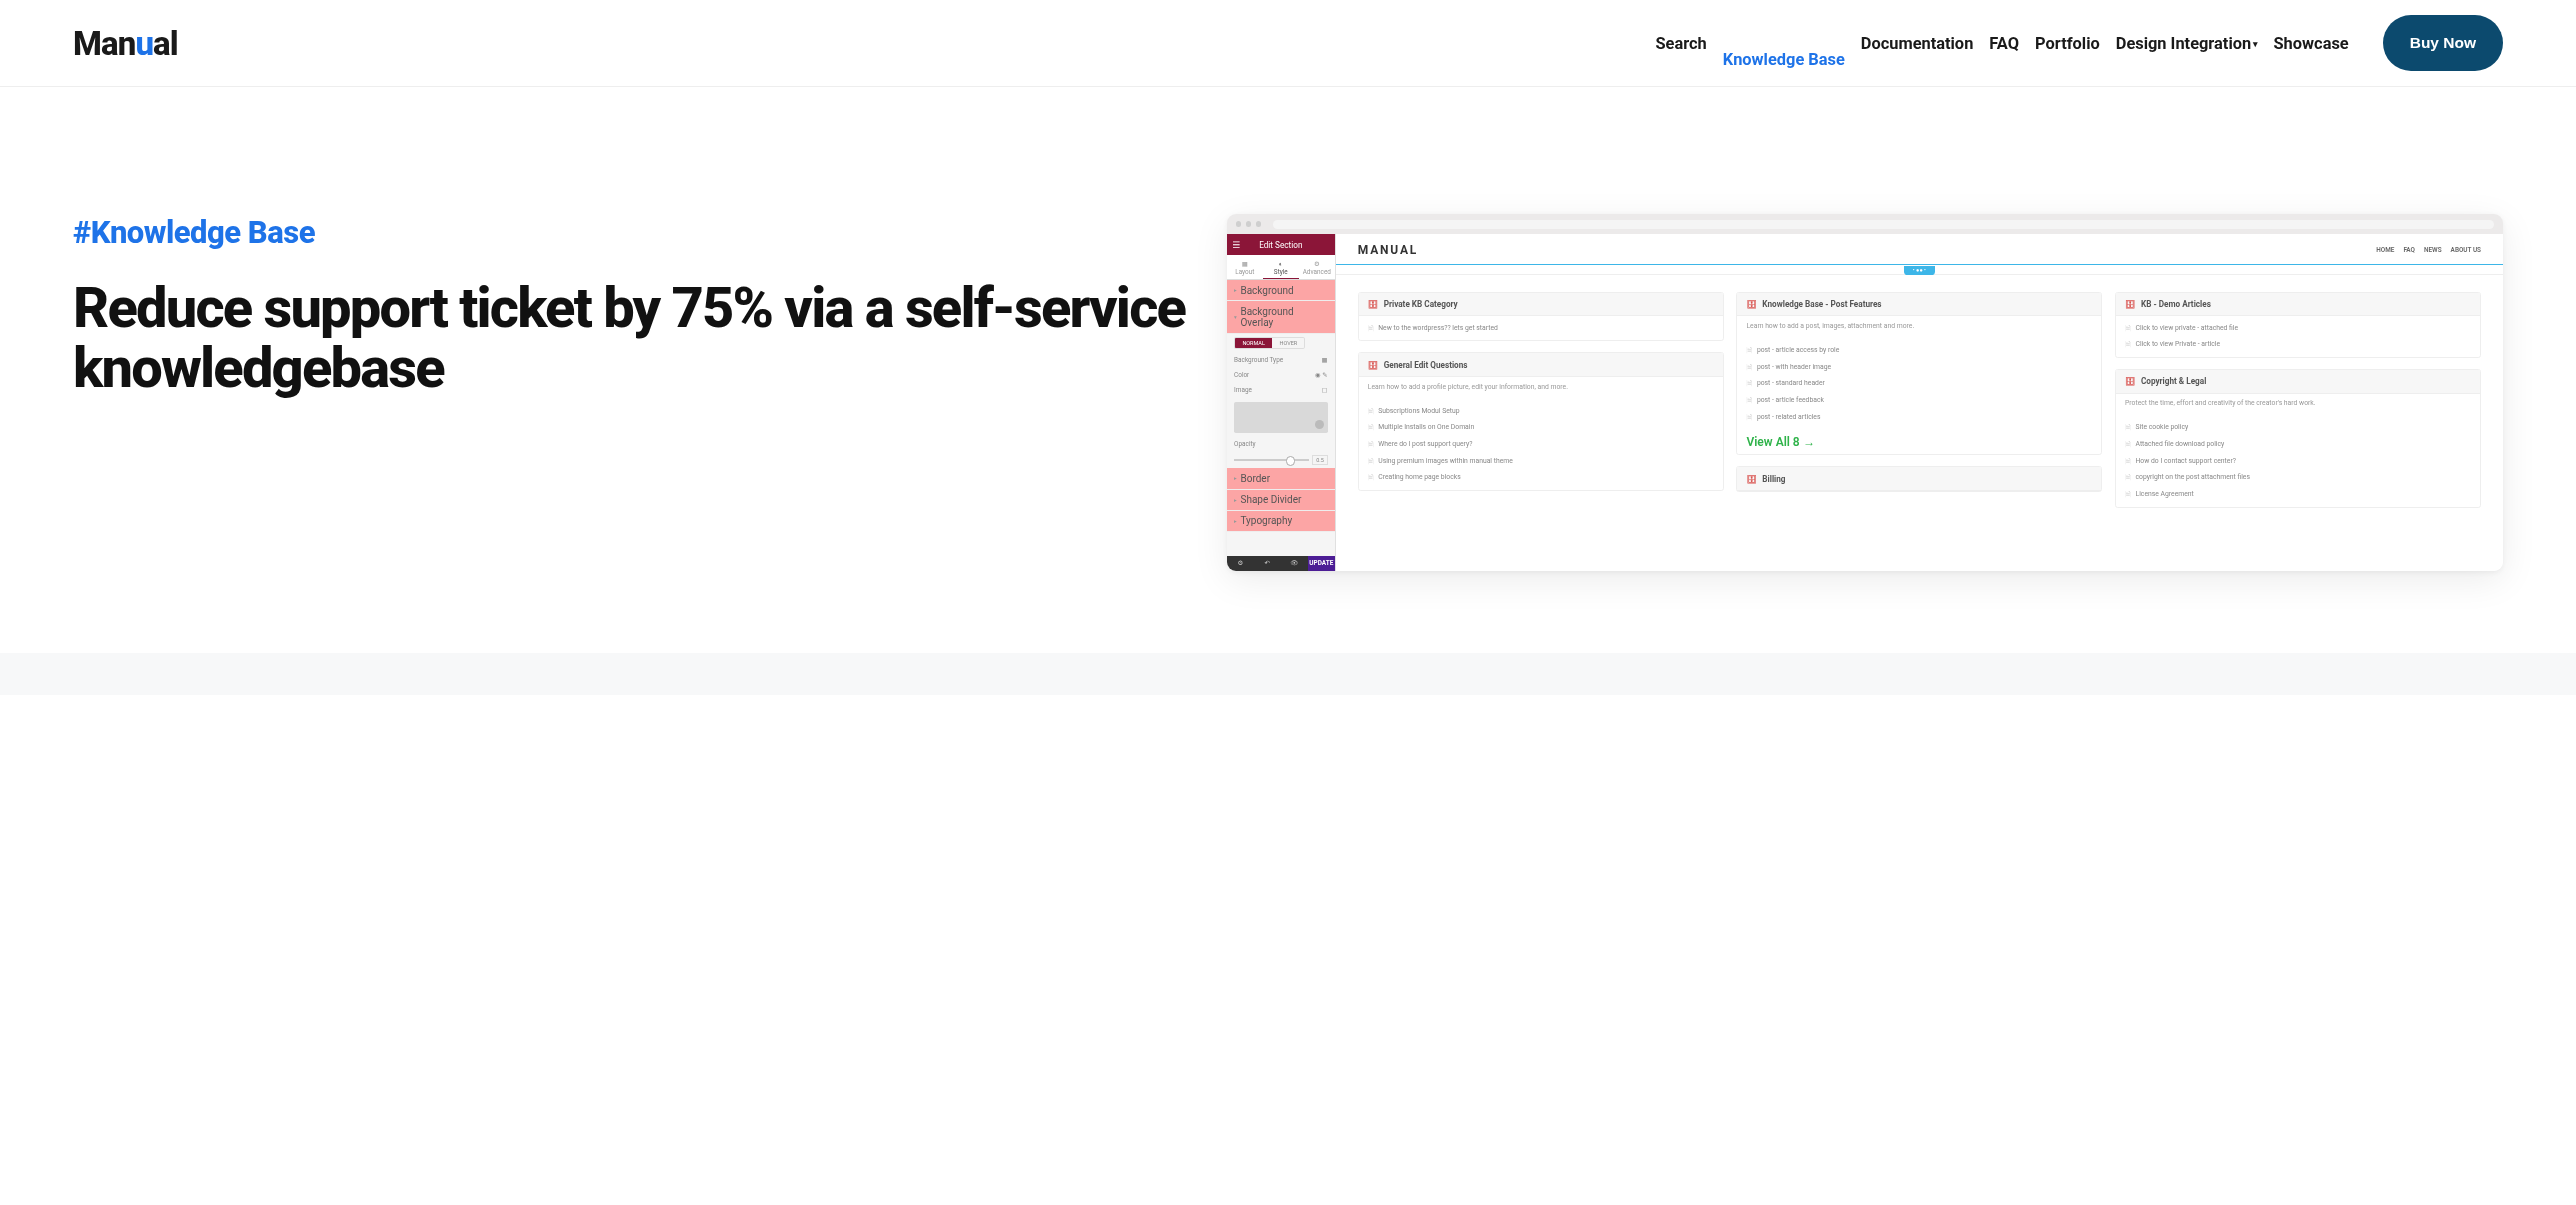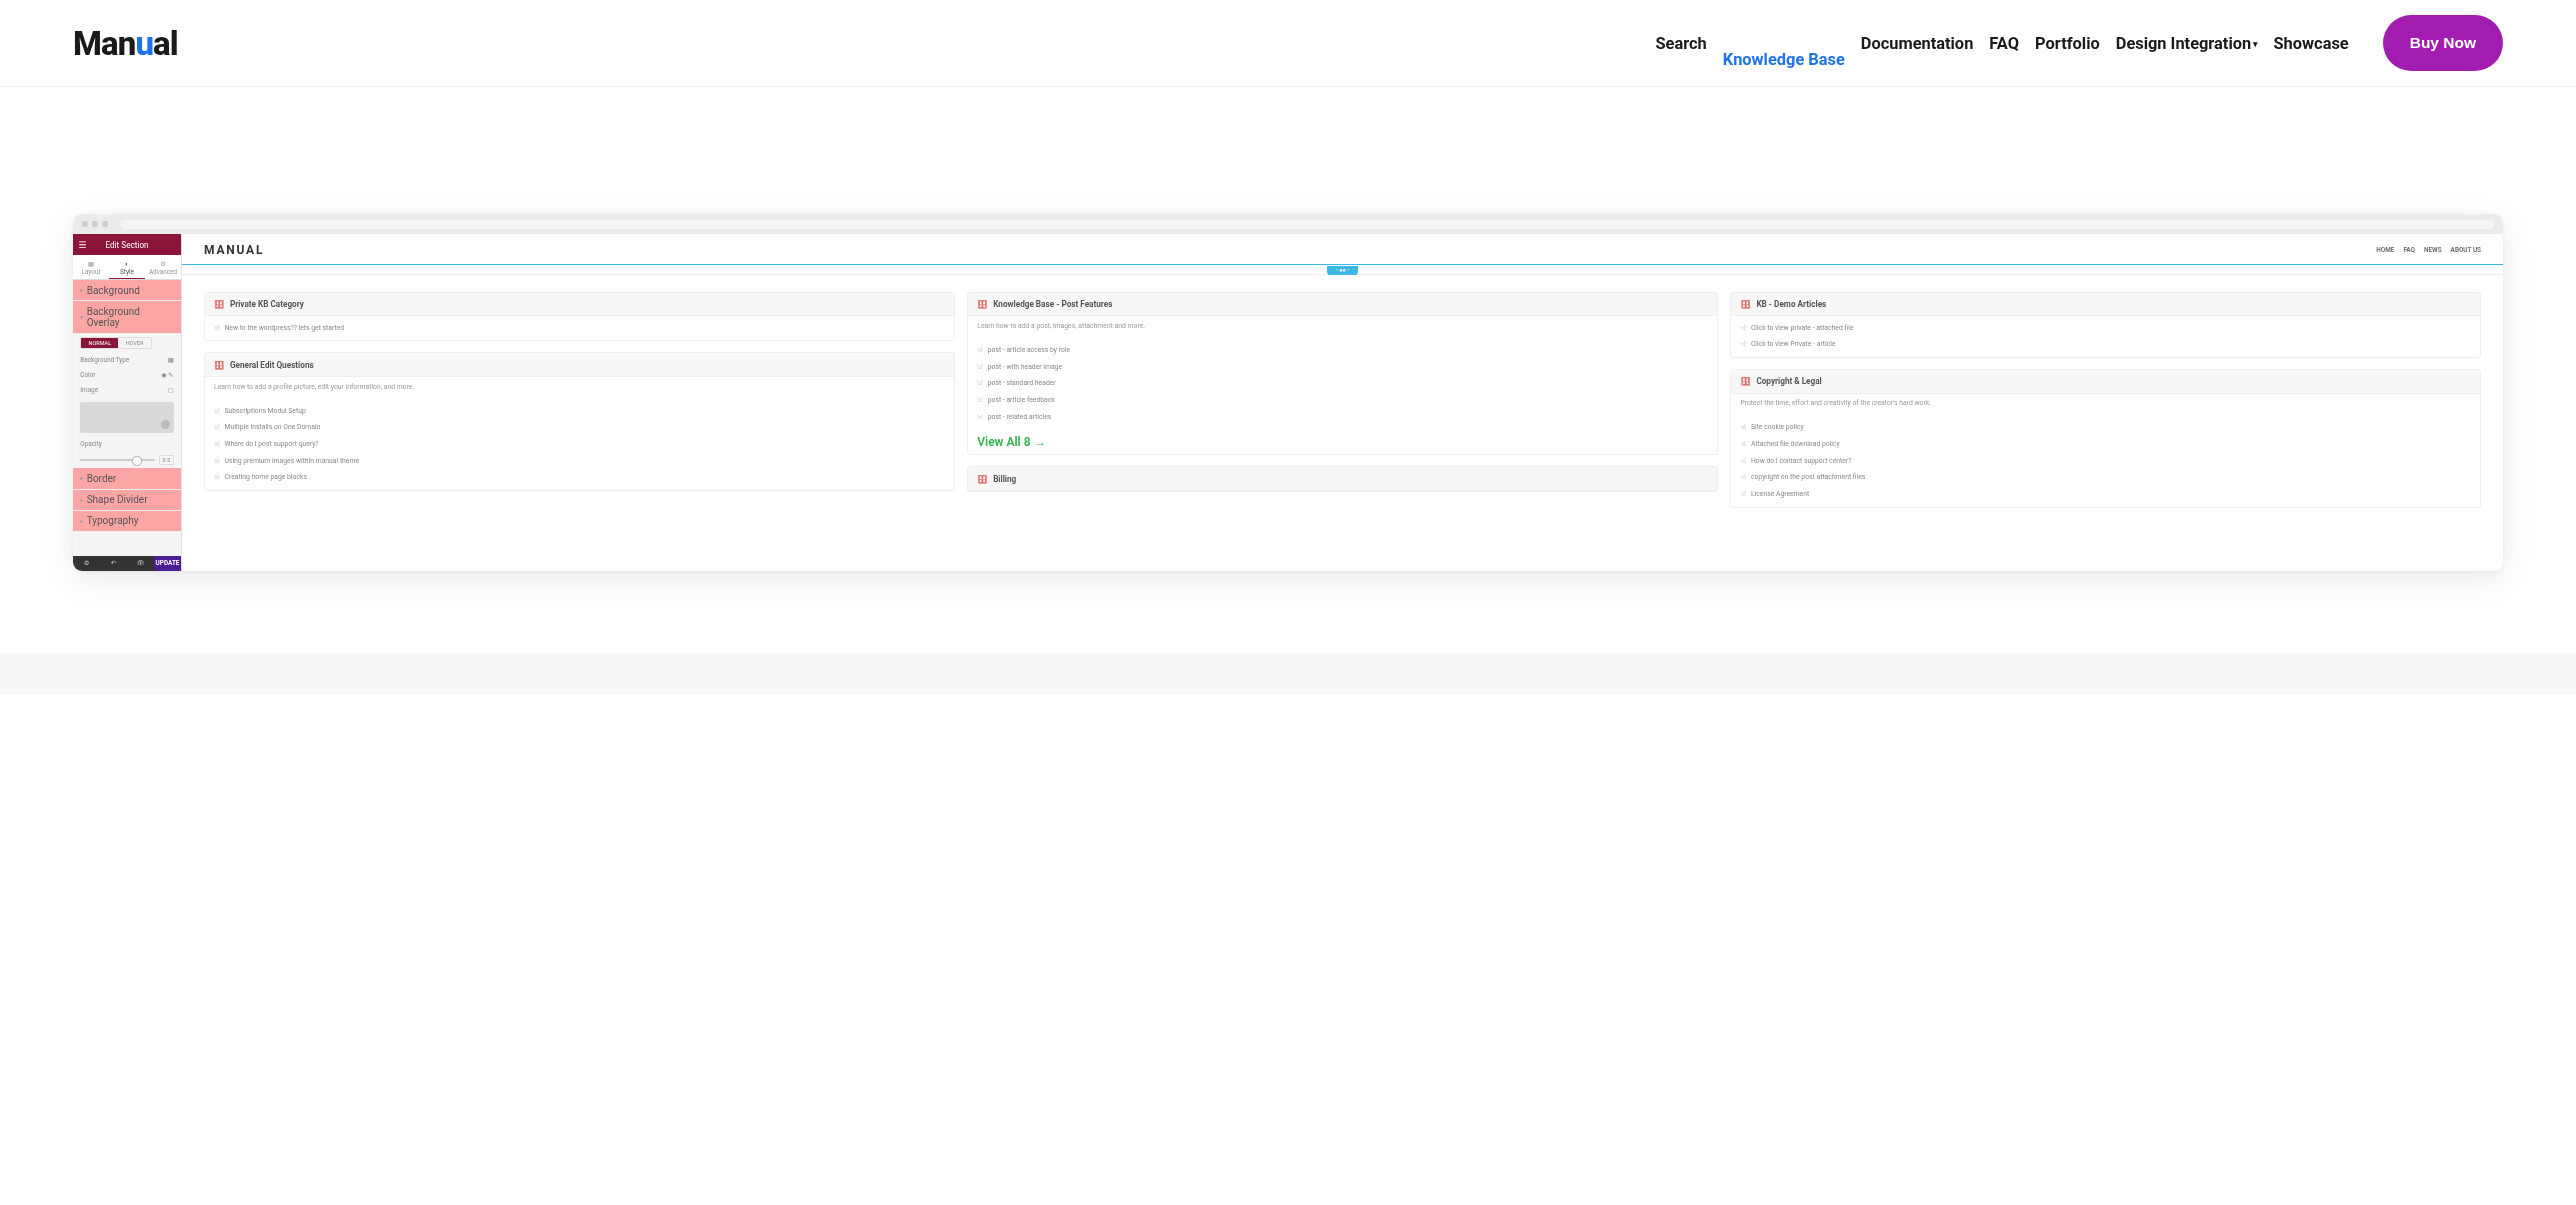--- a/index.html
+++ b/index.html
@@ -6,21 +6,21 @@
 body { font-family: -apple-system, BlinkMacSystemFont, "Segoe UI", Roboto, Helvetica, Arial, sans-serif; background: #fff; color: #1a1a1a; }
 
 
 .header { display: flex; align-items: center; justify-content: space-between; padding: 0 73px; height: 87px; border-bottom: 0.9px solid #eee; }
 .logo { font-size: 33px; font-weight: 800; letter-spacing: -0.9px; }
 .logo .u { color: #1e73e8; }
 .nav { display: flex; align-items: center; gap: 16px; }
 .nav a { text-decoration: none; color: #1a1a1a; font-weight: 700; font-size: 16.4px; cursor: pointer; }
 .nav a.active { color: #1e73e8; margin-top: 32px; }
 .nav .caret { font-size: 9px; margin-left: 1.8px; vertical-align: middle; }
-.btn-buy { background: #a21caf; color: #fff; border: none; padding: 19px 27px; border-radius: 909px; font-weight: 700; font-size: 15.5px; cursor: pointer; margin-left: 18px; }
+.btn-buy { background: #0c4a6e; color: #fff; border: none; padding: 19px 27px; border-radius: 909px; font-weight: 700; font-size: 15.5px; cursor: pointer; margin-left: 18px; }
 
 
 .hero { display: flex; padding: 127px 73px 73px 73px; gap: 36px; align-items: flex-start; }
 .hero-left { flex: 0 0 46%; }
 .tag { color: #1e73e8; font-weight: 800; font-size: 31px; margin-bottom: 27px; letter-spacing: -0.5px; }
 .headline { font-size: 56px; font-weight: 800; line-height: 1.08; letter-spacing: -1.8px; color: #111; }
 .hero-right { flex: 1; }
 
 
 .mock { border-radius: 9px; background: #fafafa; box-shadow: 0 9px 36px rgba(0,0,0,.08), 0 1.8px 5.5px rgba(0,0,0,.05); overflow: hidden; }
@@ -88,20 +88,24 @@
     <a>Documentation</a>
     <a>FAQ</a>
     <a>Portfolio</a>
     <a><span>Design Integration</span><span class="caret">▾</span></a>
     <a>Showcase</a>
     <button class="btn-buy">Buy Now</button>
   </nav>
 </header>
 
 <section class="hero">
+  <div class="hero-left">
+    <div class="tag">#Knowledge Base</div>
+    <h1 class="headline">Reduce support ticket by 75% via a self-service knowledgebase</h1>
+  </div>
   <div class="hero-right">
     <div class="mock">
       <div class="mock-chrome">
         <span class="dot"></span>
         <span class="dot"></span>
         <span class="dot"></span>
         <div class="mock-url"></div>
       </div>
       <div class="mock-body">
 

